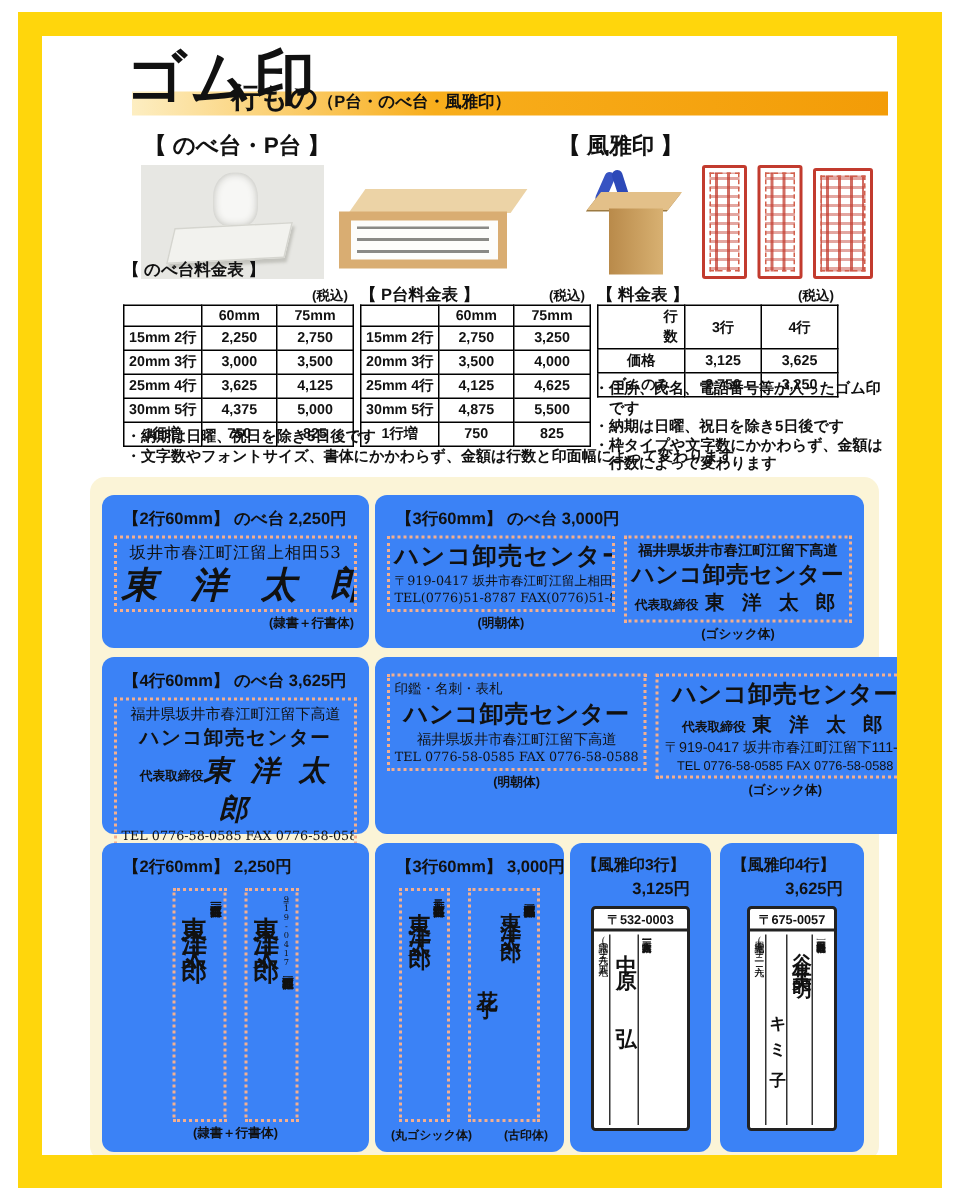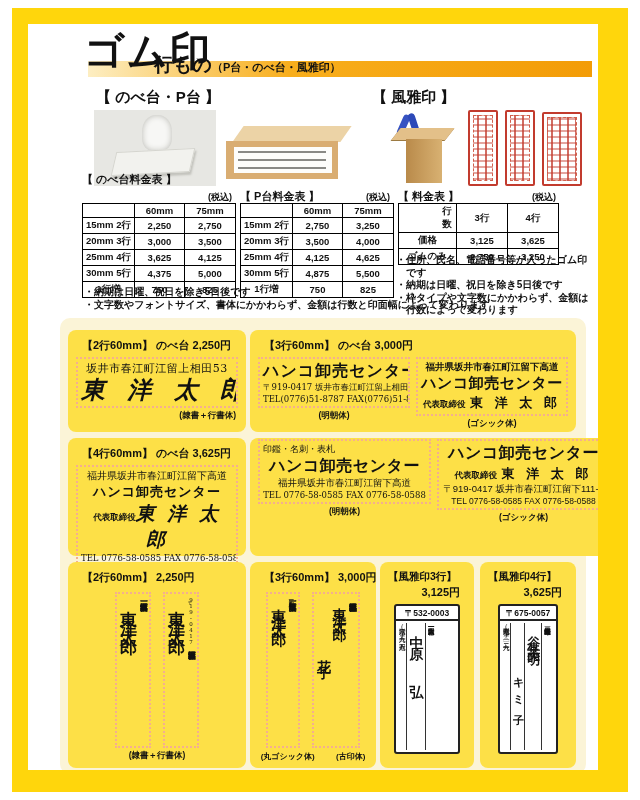--- a/index.html
+++ b/index.html
@@ -53,21 +53,21 @@
   .ptable td { border:1px solid #000; text-align:center; padding:1px 2px; height:13px; }
   .ptable .c0 { width:52px;padding-left:41px; } .ptable .c1 { width:50px; } .ptable .c2 { width:51px; }
   .ftable .c0 { width:58px; } .ftable .c1 { width:51px; } .ftable .c2 { width:51px; }
   .ftable td { height:16px; }
 
   .note { position:absolute; font-size:10px; font-weight:bold; line-height:12.5px; }
   .note div { padding-left:10px; text-indent:-10px; }
 
   
   .panel { position:absolute; left:60px; top:318px; width:526px; height:456px; background:#fbf4d7; border-radius:10px; }
-  .sbox { position:absolute; background:#fde047; border-radius:8px; }
+  .sbox { position:absolute; background:#3b82f6; border-radius:8px; }
   .sbox-title { font-size:11px; font-weight:bold; padding:8px 0 3px 14px; white-space:nowrap; }
   .stamp { border:2px dotted #f4af8f; margin:1px 8px 0 8px; padding:2px 3px; text-align:center; overflow:hidden; }
   .font-label { font-size:8.5px; font-weight:bold; text-align:right; padding:2px 10px 0 0; }
   .font-label.center { text-align:center; padding-right:0; }
   .serif { font-family:"DejaVu Serif","Liberation Serif",serif; }
   .sans { font-family:"Liberation Sans",sans-serif; }
 
   .boxA { left:68px; top:330px; width:178px; height:102px; }
   .a-l1 { font-size:11px; letter-spacing:0.5px; }
   .a-name { font-size:24px; font-weight:bold; font-style:italic; letter-spacing:7px; line-height:1.15; white-space:nowrap; }
@@ -82,21 +82,21 @@
   .b2-l2 { font-size:15px; font-weight:bold; letter-spacing:0.5px; white-space:nowrap; }
   .role { font-size:8.5px; font-weight:bold; }
   .b2-name { font-size:13px; font-weight:bold; letter-spacing:4px; }
 
   .boxC { left:68px; top:438px; width:178px; height:118px; }
   .c-l1 { font-size:10px; white-space:nowrap; }
   .c-l2 { font-size:13px; font-weight:bold; letter-spacing:1px; white-space:nowrap; }
   .c-name { font-size:19px; font-weight:bold; font-style:italic; letter-spacing:3px; }
   .c-l4 { font-size:8.5px; white-space:nowrap; }
 
-  .boxD { left:250px; top:438px; width:368px; height:118px; }
+  .boxD { left:250px; top:438px; width:368px; height:118px; padding-top:10px; }
   .d1-l1 { font-size:9px; text-align:left; white-space:nowrap; }
   .d1-l2 { font-size:16px; font-weight:bold; letter-spacing:0.5px; white-space:nowrap; }
   .d1-l3 { font-size:9.5px; white-space:nowrap; }
   .d1-l4 { font-size:8.5px; white-space:nowrap; }
 
   .boxE { left:68px; top:562px; width:178px; height:206px; }
   .boxF { left:250px; top:562px; width:126px; height:206px; }
   .strip-row { display:flex; justify-content:center; gap:12px; margin-top:4px; }
   .vstrip { writing-mode:vertical-rl; text-orientation:upright; border:2px dotted #f4af8f;
             height:156px; padding:3px 2px; overflow:hidden; }

